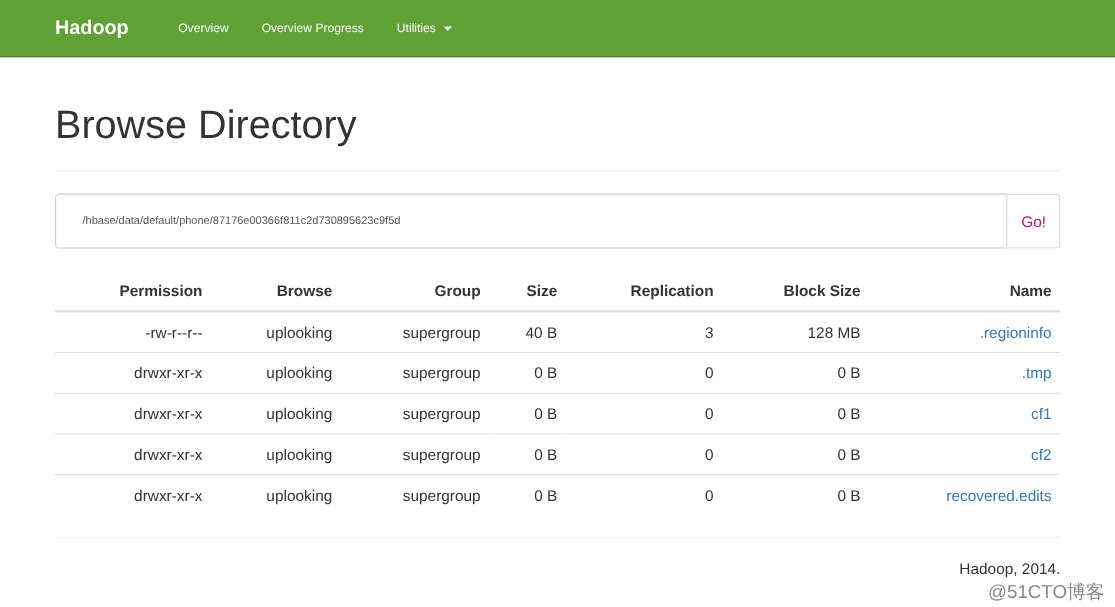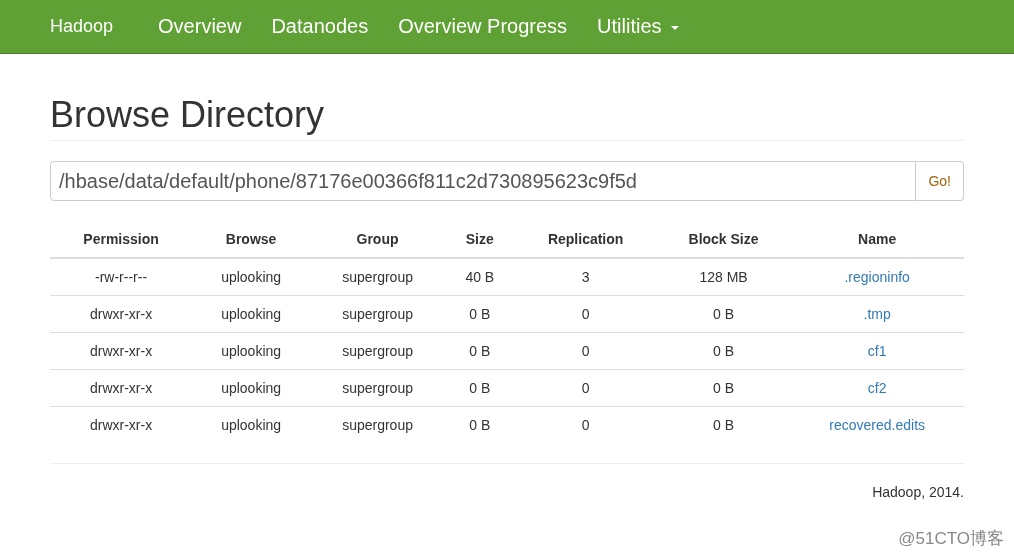--- a/index.html
+++ b/index.html
@@ -1,46 +1,43 @@
 <!DOCTYPE html>
 <html><head>
   <meta charset="utf-8">
   <style>
     * { box-sizing: border-box; margin: 0; padding: 0; }
     body { font-family: "Helvetica Neue", Helvetica, Arial, sans-serif; font-size: 14px; color: #333; background: #fff; width: 1014px; }
     .navbar { background: #5fa134; border-bottom: 1px solid #4a7e28; min-height: 50px; display: flex; align-items: center; padding: 0 15px 0 50px; }
-    .navbar-brand { color: #fff; font-size: 18px; padding: 15px 15px 15px 0; text-decoration: none; }
+    .navbar-brand { color: #fff; font-size: 18px; padding: 15px 15px 15px 0; text-decoration: none; font-weight: bold; }
     .nav { list-style: none; display: flex; margin-left: 15px; }
-    .nav li a { color: #fff; padding: 15px; display: block; text-decoration: none; font-size: 20px; }
+    .nav li a { color: #fff; padding: 15px; display: block; text-decoration: none; font-size: 11px; }
     .caret { display: inline-block; width: 0; height: 0; margin-left: 4px; vertical-align: middle; border-top: 4px solid #fff; border-right: 4px solid transparent; border-left: 4px solid transparent; }
     .container { padding: 0 50px; }
-    .page-header { margin: 40px 0 20px; padding-bottom: 4px; border-bottom: 1px solid #eee; }
+    .page-header { margin: 40px 0 20px; padding-bottom: 21px; border-bottom: 1px solid #eee; }
     .page-header h1 { font-size: 36px; font-weight: 500; color: #333; }
     .input-group { display: flex; margin: 20px 0; }
-    .form-control { flex: 1; height: 40px; padding: 6px 8px; font-size: 20px; color: #555; background: #fff; border: 1px solid #ccc; border-radius: 4px 0 0 4px; }
-    .btn-go { padding: 6px 12px; font-size: 14px; border: 1px solid #ccc; border-left: none; background: #fff; border-radius: 0 4px 4px 0; cursor: pointer; color: #a16207; }
+    .form-control { flex: 1; height: 50px; padding: 6px 24px; font-size: 10px; color: #555; background: #fff; border: 1px solid #ccc; border-radius: 4px 0 0 4px; }
+    .btn-go { padding: 6px 12px; font-size: 14px; border: 1px solid #ccc; border-left: none; background: #fff; border-radius: 0 4px 4px 0; cursor: pointer; color: #be185d; }
     .table { width: 100%; border-collapse: collapse; margin-top: 20px; margin-bottom: 20px; }
-    .table th, .table td { padding: 10px 8px; text-align: center; border-top: 1px solid #ddd; }
+    .table th, .table td { padding: 10px 8px; text-align: right; border-top: 1px solid #ddd; }
     .table thead th { border-bottom: 2px solid #ddd; border-top: none; font-weight: bold; color: #333; }
     .table a { color: #337ab7; text-decoration: none; }
     hr { border: none; border-top: 1px solid #eee; margin: 20px 0; }
     .footer { color: #333; padding-bottom: 20px; text-align: right; }
     .watermark { position: fixed; bottom: 2px; right: 10px; color: #888; font-size: 17px; }
   </style>
 </head>
 <body>
 
 <nav class="navbar">
   <a class="navbar-brand">Hadoop</a>
   <ul class="nav">
     <li>
         <a>Overview</a>
-      </li>
-    <li>
-        <a>Datanodes</a>
       </li>
     <li>
         <a>Overview Progress</a>
       </li>
     <li>
         <a><span>Utilities</span> <span class="caret"></span></a>
       </li>
   </ul>
 </nav>
 

